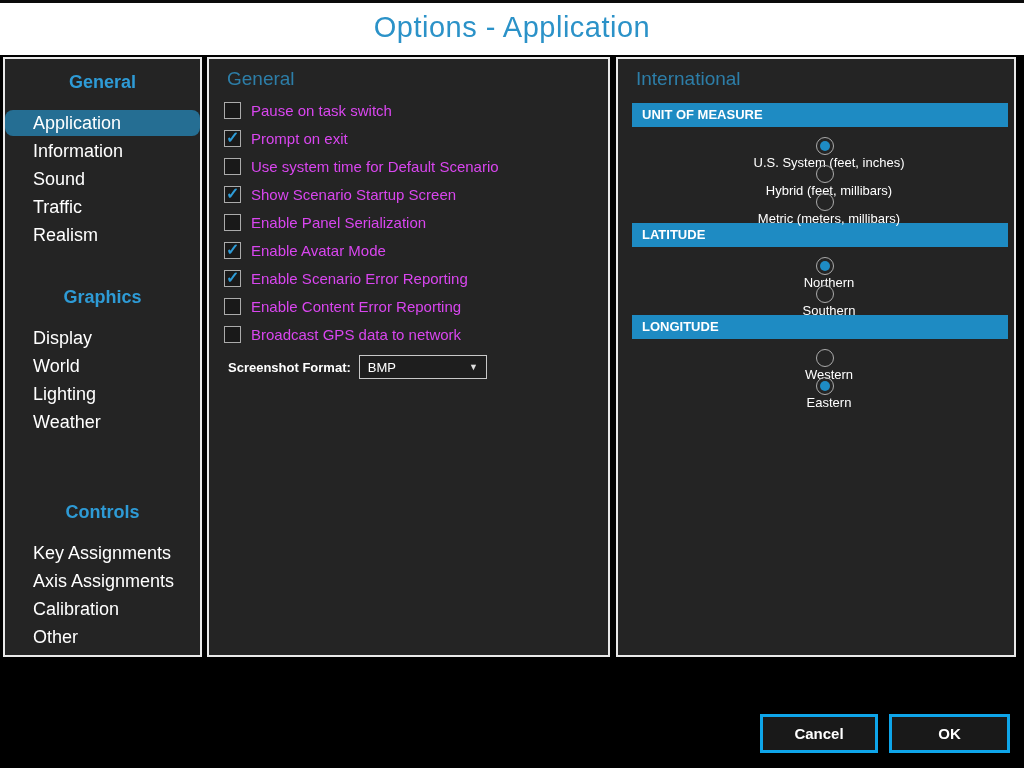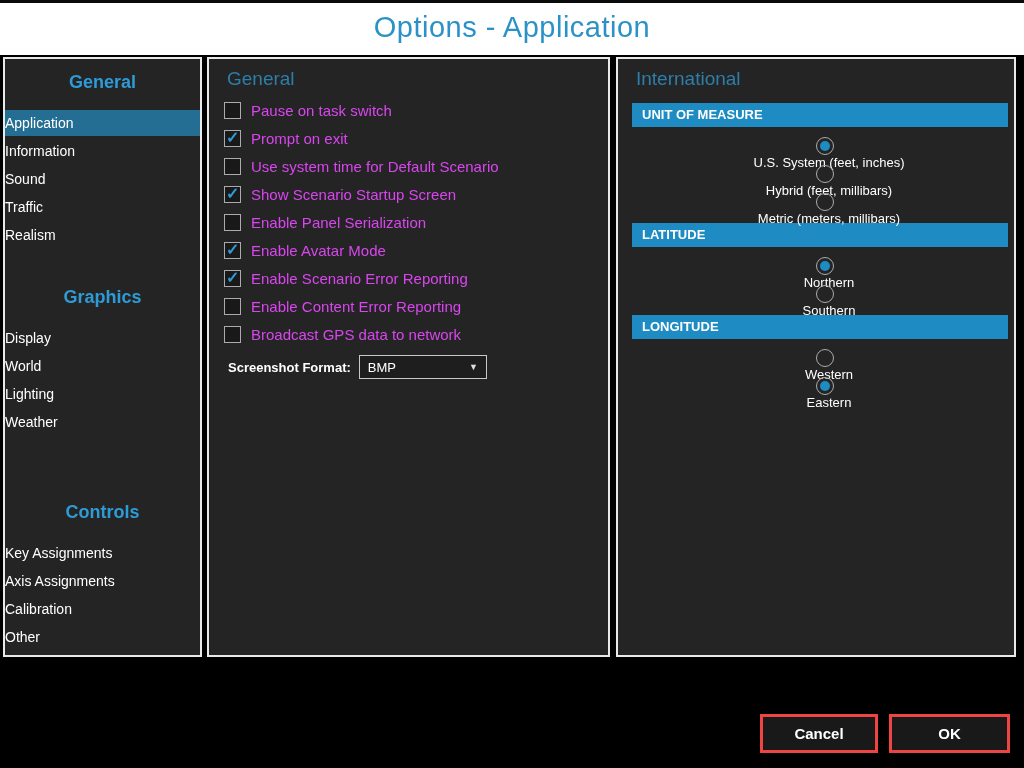--- a/index.html
+++ b/index.html
@@ -39,24 +39,25 @@
   
   .section-header {
     color:#2E9BD6; font-weight:bold; font-size:18px;
     text-align:center; height:20px; line-height:20px;
   }
   .section-0 { margin-top:13px; }
   .section-1 { margin-top:39px; }
   .section-2 { margin-top:67px; }
   .section-items { margin-top:18px; }
   .side-item {
-    color:#FFFFFF; font-size:14px;
+    color:#FFFFFF; font-size:18px;
     height:26px; line-height:26px;
-    margin-bottom:2px;
+    padding-left:28px; margin-bottom:2px;
     cursor:pointer;
+    border-radius:8px;
   }
   .side-item.selected { background:#256E93; }
 
   
   .panel-heading {
     color:#2D7EA8; font-size:19px;
     margin:8px 0 0 18px; height:24px; line-height:24px;
   }
 
   
@@ -105,21 +106,21 @@
   .radio.selected::after {
     content:""; position:absolute;
     left:3px; top:3px; width:10px; height:10px;
     border-radius:50%; background:#1E8BC3;
   }
   .radio-label { color:#FFFFFF; font-size:13px; }
 
   
   .btn {
     position:absolute; top:714px; height:39px;
-    background:#191919; border:3px solid #ef4444;
+    background:#191919; border:3px solid #0ea5e9;
     color:#FFFFFF; font-weight:bold; font-size:15px;
     font-family:"Liberation Sans", sans-serif;
     cursor:pointer;
   }
   .btn-cancel { left:760px; width:118px; }
   .btn-ok     { left:889px; width:121px; }
 </style>
 </head>
 <body>
 

